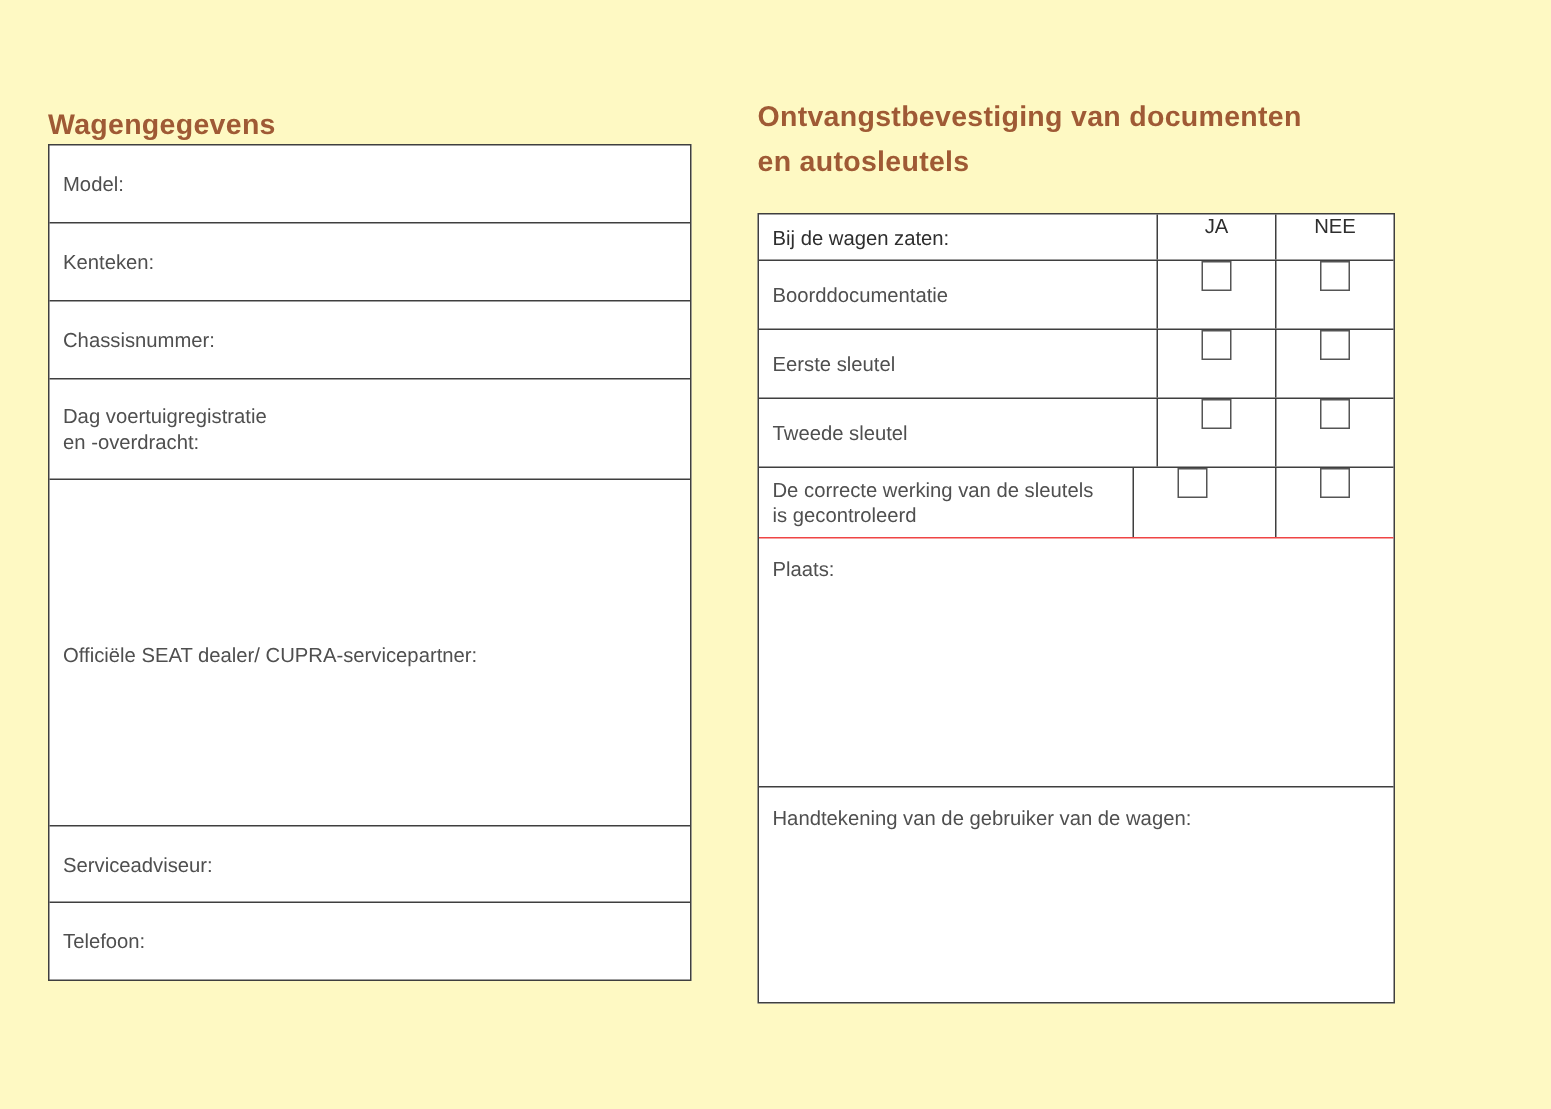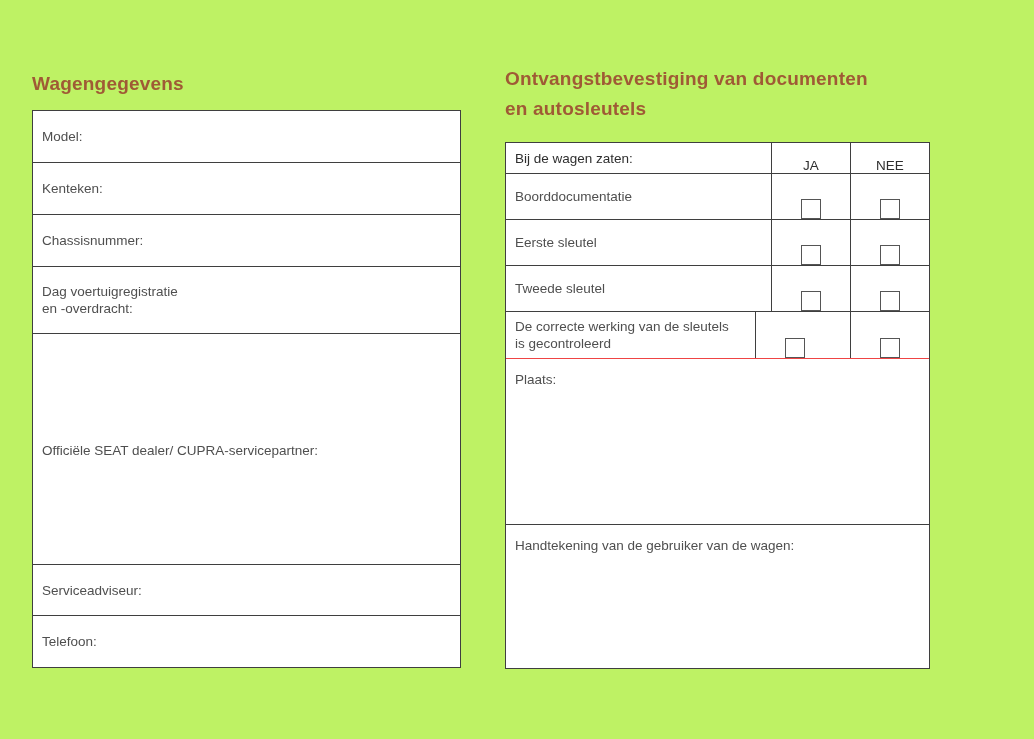--- a/index.html
+++ b/index.html
@@ -1,39 +1,39 @@
 <!DOCTYPE html>
 <html><head>
 <meta charset="utf-8">
 <style>
   * { margin: 0; padding: 0; box-sizing: border-box; }
   html, body { background: #ffffff; }
   .page {
     position: relative;
     width: 1034px;
     height: 739px;
-    background: #bef264;
+    background: #fef9c3;
     font-family: "Liberation Sans", sans-serif;
     overflow: hidden;
   }
   .section-title {
     position: absolute;
     font-size: 19px;
     font-weight: 700;
     color: #9f5a35;
     letter-spacing: 0.2px;
     line-height: 30px;
   }
   #left-title { left: 32px; top: 69px; }
   #right-title { left: 505px; top: 64px; width: 430px; }
 
   
   .ltable {
     position: absolute;
-    left: 32px; top: 110px;
+    left: 32px; top: 96px;
     width: 429px;
     border: 1px solid #3f3f3f;
     background: #fff;
   }
   .lrow {
     display: flex;
     align-items: center;
     padding-left: 9px;
     padding-right: 9px;
     border-top: 1px solid #3f3f3f;
@@ -70,21 +70,21 @@
     flex: 1;
     display: flex;
     align-items: center;
     padding-left: 9px;
     padding-right: 6px;
   }
   .rja, .rnee {
     width: 79px;
     border-left: 1px solid #3f3f3f;
     display: flex;
-    align-items: flex-end;
+    align-items: flex-start;
     justify-content: center;
   }
   .rhead-label {
     font-size: 13.5px;
     font-weight: 400;
     color: #2e2e2e;
   }
   .checkbox {
     display: inline-block;
     width: 20px;

